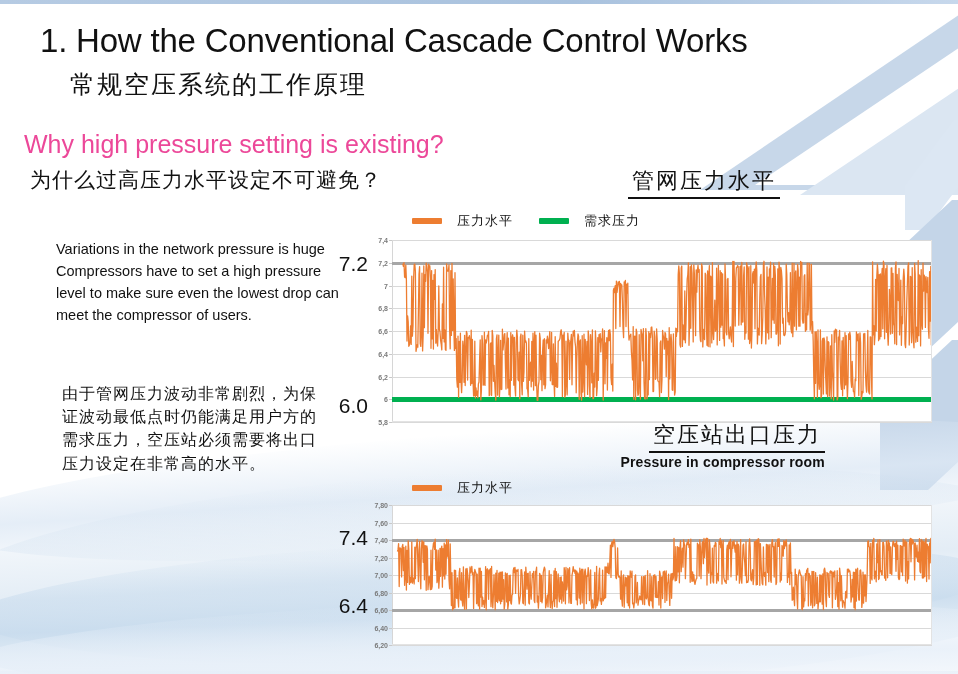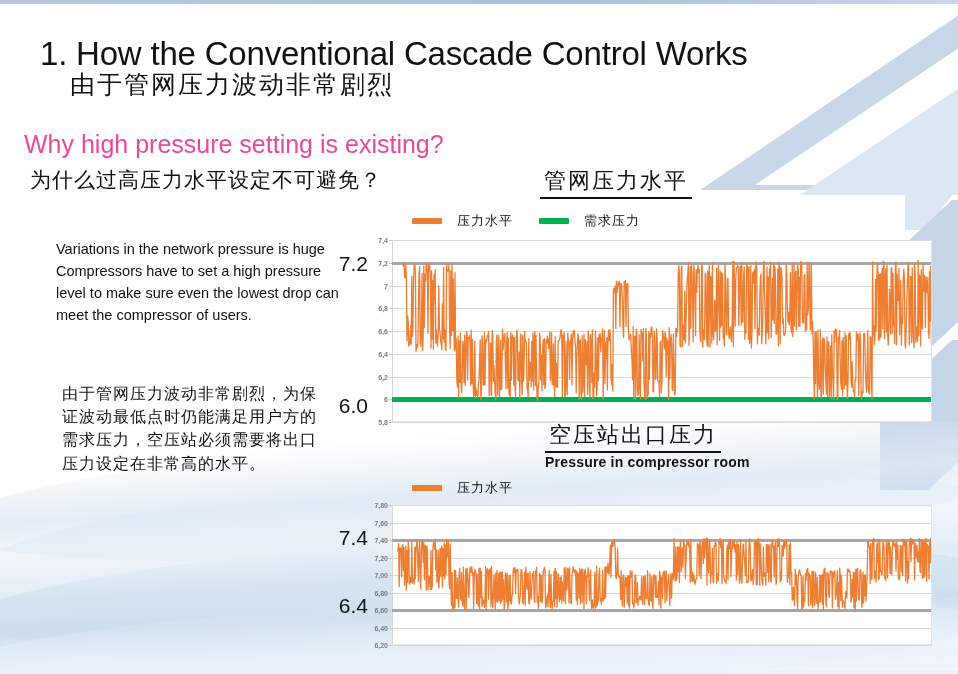--- a/index.html
+++ b/index.html
@@ -45,36 +45,36 @@
     transform:rotate(-2.2deg);}
   .w3{top:430px;width:1160px;height:120px;
     background:linear-gradient(180deg,rgba(222,233,245,0) 0%,rgba(222,233,245,.8) 50%,rgba(222,233,245,0) 100%);
     transform:rotate(-3.8deg);}
   .w4{top:600px;width:1160px;height:120px;
     background:linear-gradient(180deg,rgba(232,240,249,0) 0%,rgba(232,240,249,.9) 50%,rgba(232,240,249,0) 100%);
     transform:rotate(-1.5deg);}
 
   
   .title-en{position:absolute;left:40px;top:22px;font-size:33px;color:#111;
-    letter-spacing:-.2px;white-space:nowrap;font-weight:400;margin-top:13px;}
+    letter-spacing:-.2px;white-space:nowrap;font-weight:400;}
   .title-cn{position:absolute;left:70px;top:68px;font-size:25px;color:#111;
     font-family:"DejaVu Serif",serif;white-space:nowrap;letter-spacing:2px;}
 
   .sub-en{position:absolute;left:24px;top:130px;font-size:25px;color:#ec4899;
     white-space:nowrap;}
   .sub-cn{position:absolute;left:30px;top:166px;font-size:21px;color:#111;
     font-family:"DejaVu Serif",serif;white-space:nowrap;letter-spacing:1px;}
 
   .body-en{position:absolute;left:56px;top:238px;width:290px;font-size:14.5px;
     line-height:1.52;color:#111;}
   .body-cn{position:absolute;left:62px;top:382px;width:270px;font-size:16px;
     line-height:1.45;color:#111;font-family:"DejaVu Serif",serif;letter-spacing:1px;}
 
   
-  .chart-title{position:absolute;text-align:left;}
+  .chart-title{position:absolute;text-align:right;}
   .chart-title .cn{font-family:"DejaVu Serif",serif;font-size:22px;color:#111;
     border-bottom:2px solid #111;display:inline-block;padding:0 4px 1px 4px;
     letter-spacing:2px;}
   .chart-title .en{font-size:14px;font-weight:bold;color:#111;margin-top:1px;
     letter-spacing:.2px;}
 
   .legend{position:absolute;display:flex;align-items:center;gap:26px;}
   .lg{display:flex;align-items:center;gap:15px;}
   .lg .swatch{width:30px;height:6px;border-radius:1px;display:block;}
   .lg .lbl{font-family:"DejaVu Serif",serif;font-size:13px;color:#111;letter-spacing:1px;}
@@ -105,21 +105,21 @@
   <div class="deco band band-c"></div>
   <div class="deco band band-a"></div>
   <div class="deco band band-b"></div>
 
   <div class="deco wave w3"></div>
   <div class="deco wave w1"></div>
   <div class="deco wave w2"></div>
   <div class="deco wave w4"></div>
 
   <div class="title-en">1. How the Conventional Cascade Control Works</div>
-  <div class="title-cn">由于管网压力波动非常剧烈</div>
+  <div class="title-cn">常规空压系统的工作原理</div>
 
   <div class="sub-en">Why high pressure setting is existing?</div>
   <div class="sub-cn">为什么过高压力水平设定不可避免？</div>
 
   <div class="body-en">Variations in the network pressure is huge Compressors have to set a high pressure level to make sure even the lowest drop can meet the compressor of users.</div>
   <div class="body-cn">由于管网压力波动非常剧烈，为保证波动最低点时仍能满足用户方的需求压力，空压站必须需要将出口压力设定在非常高的水平。</div>
 
   <div class="chart-title" style="left:540px;top:166px;width:240px;">
     <div class="cn">管网压力水平</div>
   </div>

